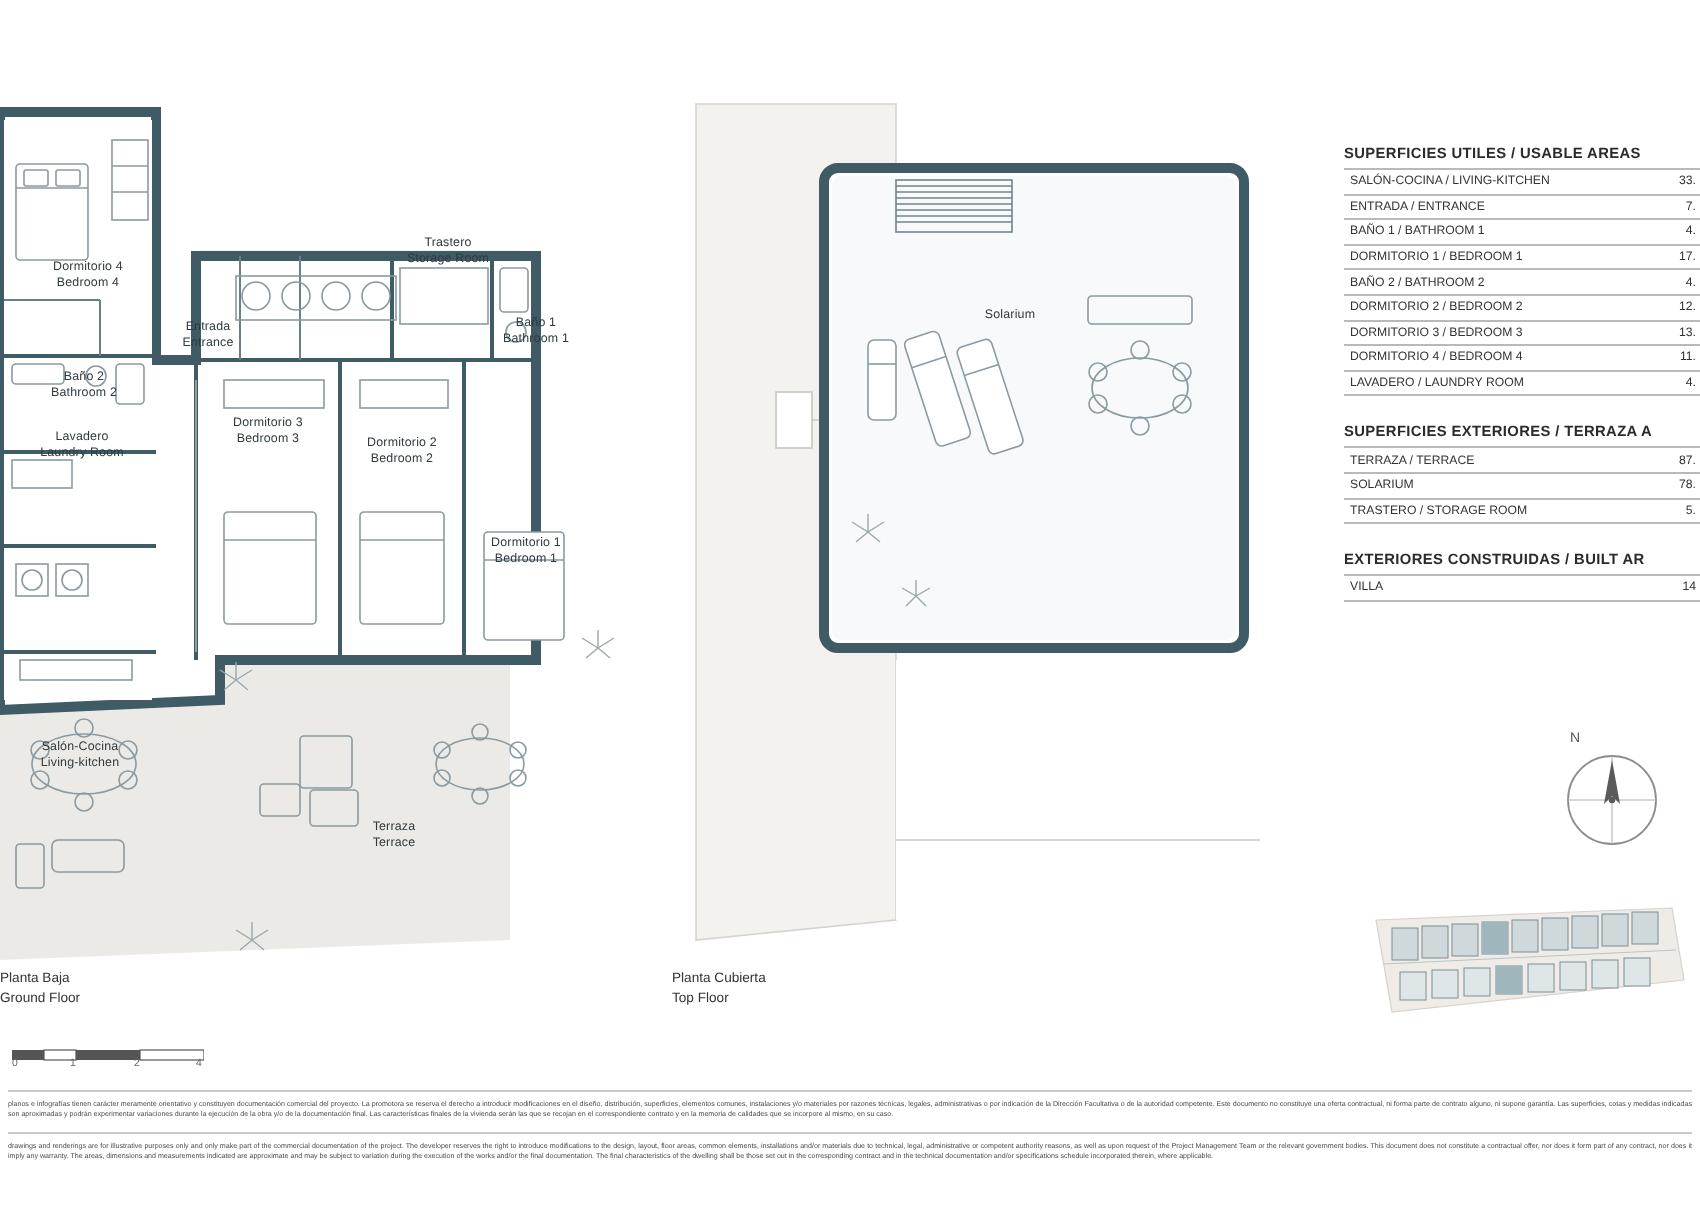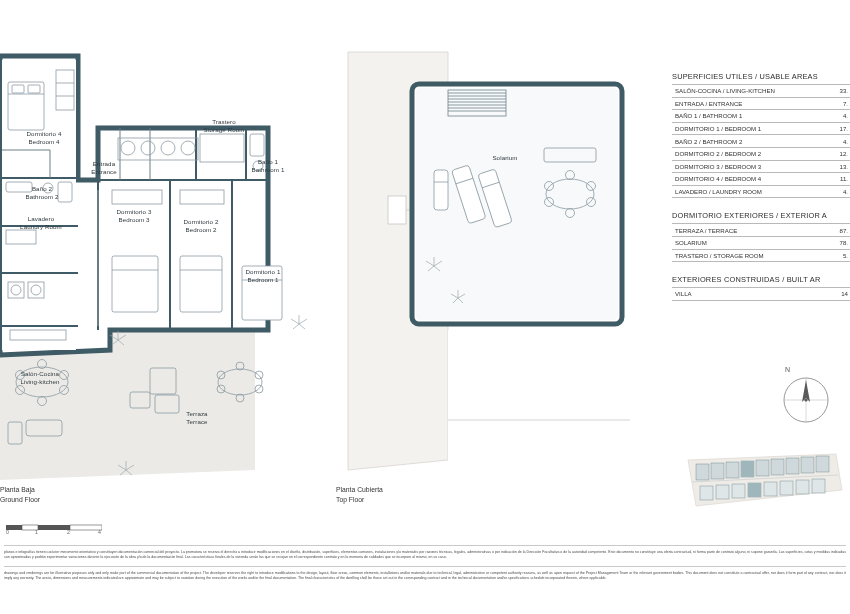--- a/index.html
+++ b/index.html
@@ -50,21 +50,21 @@
   
   .tables {
     position: absolute;
     left: 672px; top: 72px;
     width: 178px;
     font-size: 6.4px;
     color: #333;
   }
   .tbl-title {
     font-size: 7.4px;
-    font-weight: normal;
+    font-weight: bold;
     letter-spacing: 0.2px;
     color: #2b2b2b;
     margin-bottom: 3px;
     white-space: nowrap;
   }
   table.sheet {
     border-collapse: collapse;
     width: 178px;
     table-layout: fixed;
   }
@@ -479,21 +479,21 @@
           </tr>
         <tr>
             <td>LAVADERO / LAUNDRY ROOM</td>
             <td class="val">4.</td>
           </tr>
       </tbody>
     </table>
 
     <div class="gap"></div>
 
-    <div class="tbl-title">DORMITORIO EXTERIORES / EXTERIOR A</div>
+    <div class="tbl-title">SUPERFICIES EXTERIORES / TERRAZA A</div>
     <table class="sheet">
       <tbody>
         <tr>
             <td>TERRAZA / TERRACE</td>
             <td class="val">87.</td>
           </tr>
         <tr>
             <td>SOLARIUM</td>
             <td class="val">78.</td>
           </tr>

